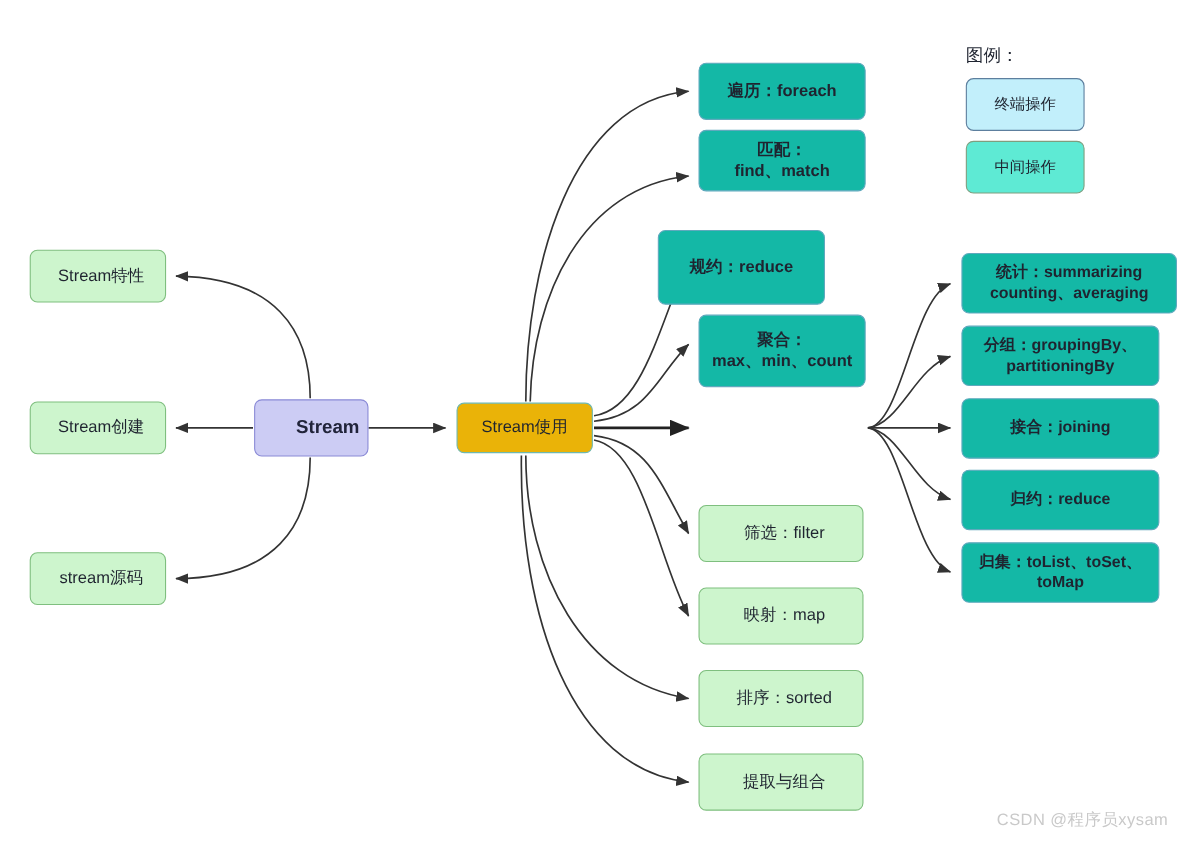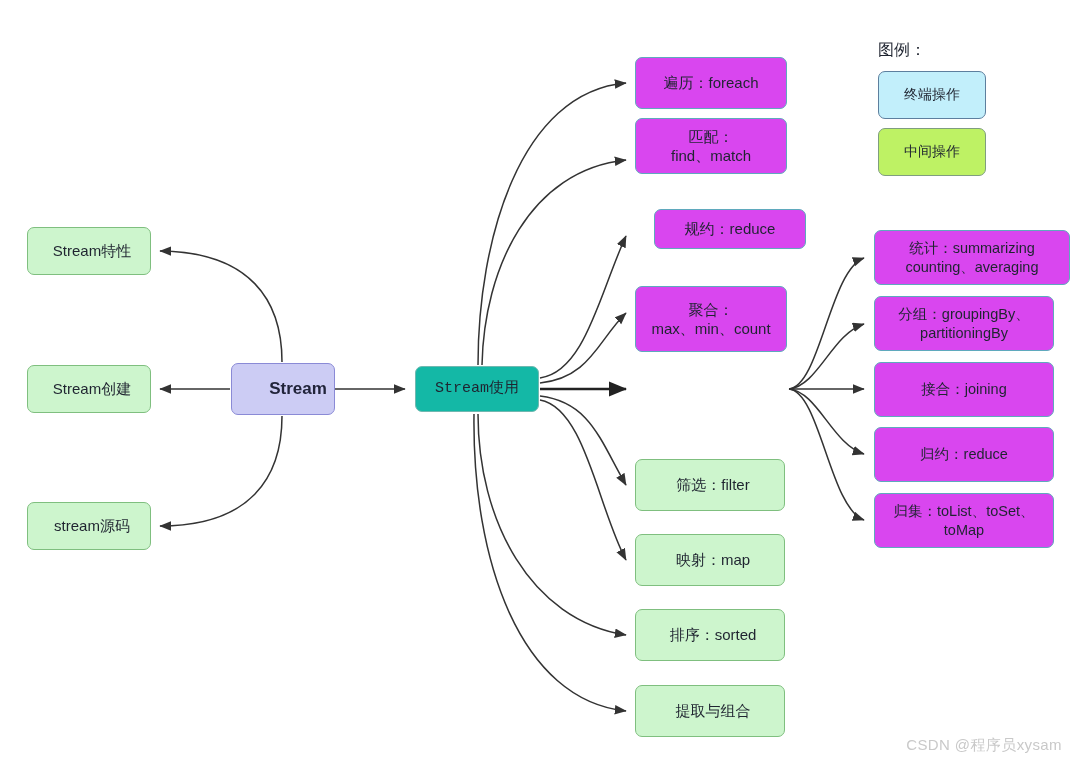--- a/index.html
+++ b/index.html
@@ -31,41 +31,41 @@
     align-items: center;
     justify-content: center;
     text-align: center;
     line-height: 1.28;
     color: #1f2430;
     font-size: 15px;
     white-space: pre-line;
     padding: 2px 6px;
   }
   .node.terminal {
-    background: #d946ef;
+    background: #14b8a6;
     border: 1.3px solid #5fa9bd;
+    font-weight: bold;
   }
   .node.intermediate {
     background: #cdf5cd;
     border: 1.3px solid #7fbf7f;
     padding-left: 12px;
   }
   .node.root {
     background: #ccccf4;
     border: 1.4px solid #8a8ad6;
     font-weight: bold;
     font-size: 17px;
     color: #21243a;
     padding-left: 36px;
   }
   .node.branch {
-    background: #14b8a6;
+    background: #eab308;
     border: 1.3px solid #6fb8b0;
     font-size: 15px;
-    font-family: Liberation Mono, monospace;
   }
   .legend-title {
     position: absolute;
     font-size: 16px;
     color: #1f2430;
   }
   .legend-box {
     position: absolute;
     box-sizing: border-box;
     border-radius: 7px;
@@ -73,21 +73,21 @@
     align-items: center;
     justify-content: center;
     font-size: 14px;
     color: #1f2430;
   }
   .legend-box.terminal {
     background: #c2effb;
     border: 1.3px solid #5d7f9e;
   }
   .legend-box.intermediate {
-    background: #bef264;
+    background: #5eead4;
     border: 1.3px solid #7f9e7f;
   }
   .watermark {
     position: absolute;
     right: 18px;
     bottom: 12px;
     font-size: 15px;
     color: #c9c9c9;
     letter-spacing: 0.4px;
   }
@@ -137,21 +137,21 @@
 
   <div class="node intermediate" style="left:27px; top:227px; width:124px; height:48px;">Stream特性</div>
   <div class="node intermediate" style="left:27px; top:365px; width:124px; height:48px;">Stream创建</div>
   <div class="node intermediate" style="left:27px; top:502px; width:124px; height:48px;">stream源码</div>
 
   <div class="node branch" style="left:415px; top:366px; width:124px; height:46px;">Stream使用</div>
 
   <div class="node terminal" style="left:635px; top:57px; width:152px; height:52px;">遍历：foreach</div>
   <div class="node terminal" style="left:635px; top:118px; width:152px; height:56px;">匹配：
 find、match</div>
-  <div class="node terminal" style="left:654px; top:209px; width:152px; height:40px;">规约：reduce</div>
+  <div class="node terminal" style="left:598px; top:209px; width:152px; height:68px;">规约：reduce</div>
   <div class="node terminal" style="left:635px; top:286px; width:152px; height:66px;">聚合：
 max、min、count</div>
   <div class="node intermediate" style="left:635px; top:459px; width:150px; height:52px;">筛选：filter</div>
   <div class="node intermediate" style="left:635px; top:534px; width:150px; height:52px;">映射：map</div>
   <div class="node intermediate" style="left:635px; top:609px; width:150px; height:52px;">排序：sorted</div>
   <div class="node intermediate" style="left:635px; top:685px; width:150px; height:52px;">提取与组合</div>
 
   <div class="node terminal" style="left:874px; top:230px; width:196px; height:55px; font-size:14.5px;">统计：summarizing
 counting、averaging</div>
   <div class="node terminal" style="left:874px; top:296px; width:180px; height:55px; font-size:14.5px;">分组：groupingBy、

